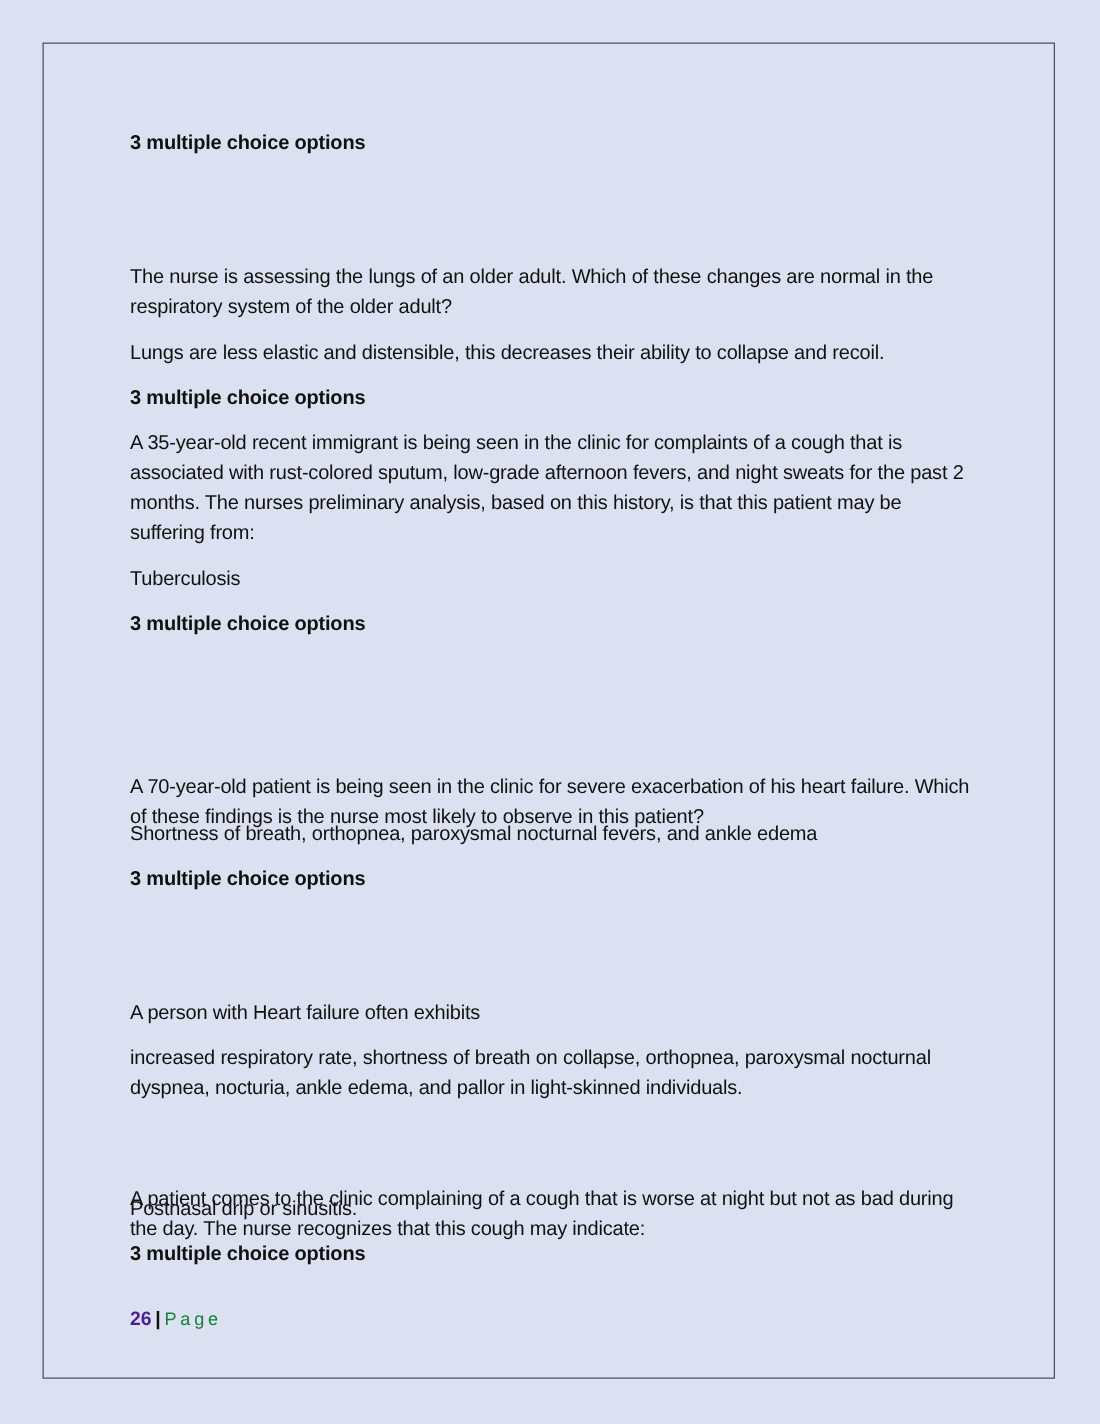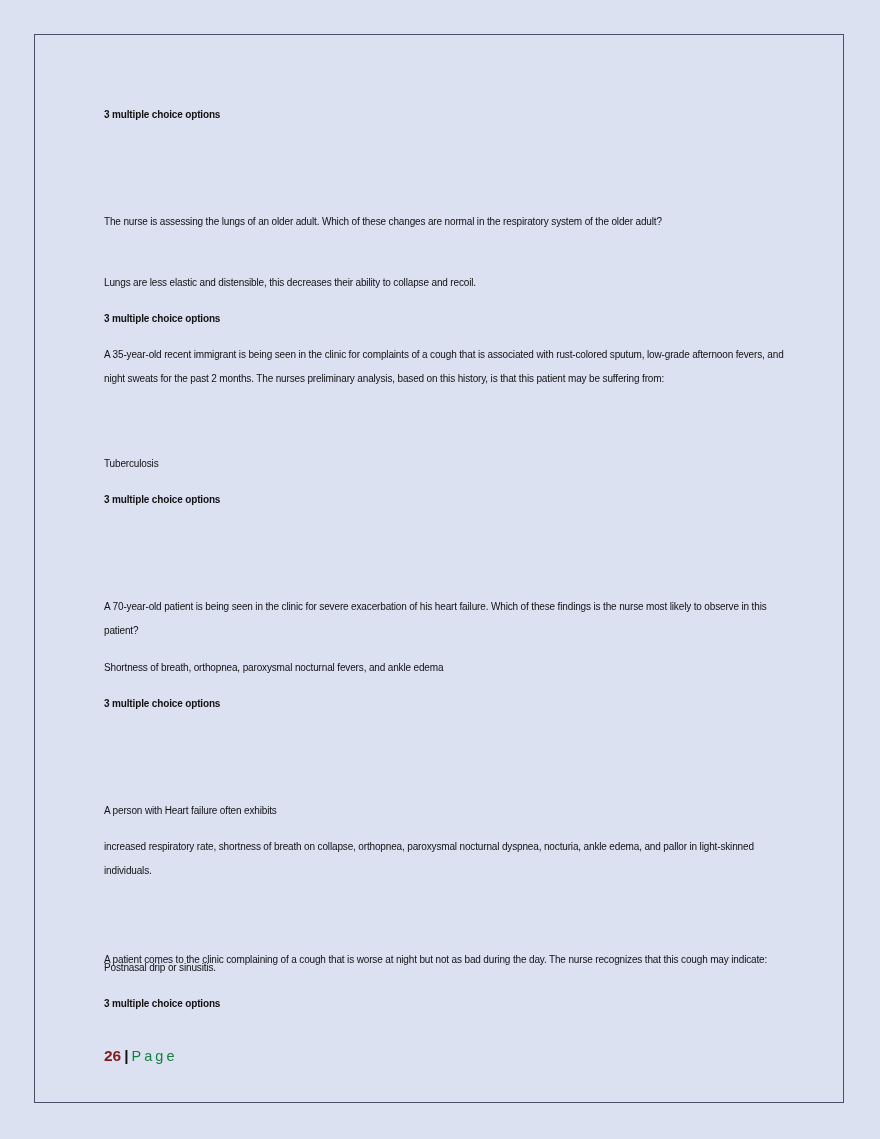--- a/index.html
+++ b/index.html
@@ -27,39 +27,39 @@
     .content {
       position: absolute;
       left: 104px;
       top: 0;
       width: 680px;
     }
     .p {
       position: absolute;
       left: 0;
       width: 680px;
-      font-size: 10px;
+      font-size: 16px;
       line-height: 24px;
       margin: 0;
       white-space: normal;
       letter-spacing: -0.15px;
     }
     .bold {
       font-weight: bold;
     }
     .footer {
       position: absolute;
       left: 104px;
       top: 1045px;
       font-size: 15.5px;
       line-height: 22px;
     }
     .footer .num {
       font-weight: bold;
-      color: #7f1d1d;
+      color: #4c1d95;
     }
     .footer .sep {
       font-weight: bold;
       color: #111;
       margin: 0 3px 0 3px;
     }
     .footer .pg {
       color: #15803d;
       letter-spacing: 3px;
       font-size: 14.5px;
@@ -74,21 +74,21 @@
   <p class="p bold" style="top:103px">3 multiple choice options</p>
 
   <p class="p" style="top:210px">The nurse is assessing the lungs of an older adult. Which of these changes are normal in the respiratory system of the older adult?</p>
   <p class="p" style="top:271px">Lungs are less elastic and distensible, this decreases their ability to collapse and recoil.</p>
   <p class="p bold" style="top:307px">3 multiple choice options</p>
 
   <p class="p" style="top:343px">A 35-year-old recent immigrant is being seen in the clinic for complaints of a cough that is associated with rust-colored sputum, low-grade afternoon fevers, and night sweats for the past 2 months. The nurses preliminary analysis, based on this history, is that this patient may be suffering from:</p>
   <p class="p" style="top:452px">Tuberculosis</p>
   <p class="p bold" style="top:488px">3 multiple choice options</p>
 
-  <p class="p" style="top:595px">A 70-year-old patient is being seen in the clinic for severe exacerbation of his heart failure. Which of these findings is the nurse most likely to observe in this patient?</p>
+  <p class="p" style="top:618px">A 70-year-old patient is being seen in the clinic for severe exacerbation of his heart failure. Which of these findings is the nurse most likely to observe in this patient?</p>
   <p class="p" style="top:656px">Shortness of breath, orthopnea, paroxysmal nocturnal fevers, and ankle edema</p>
   <p class="p bold" style="top:692px">3 multiple choice options</p>
 
   <p class="p" style="top:799px">A person with Heart failure often exhibits</p>
   <p class="p" style="top:835px">increased respiratory rate, shortness of breath on collapse, orthopnea, paroxysmal nocturnal dyspnea, nocturia, ankle edema, and pallor in light-skinned individuals.</p>
 
   <p class="p" style="top:948px">A patient comes to the clinic complaining of a cough that is worse at night but not as bad during the day. The nurse recognizes that this cough may indicate:</p>
   <p class="p" style="top:956px">Postnasal drip or sinusitis.</p>
   <p class="p bold" style="top:992px">3 multiple choice options</p>
 </div>

